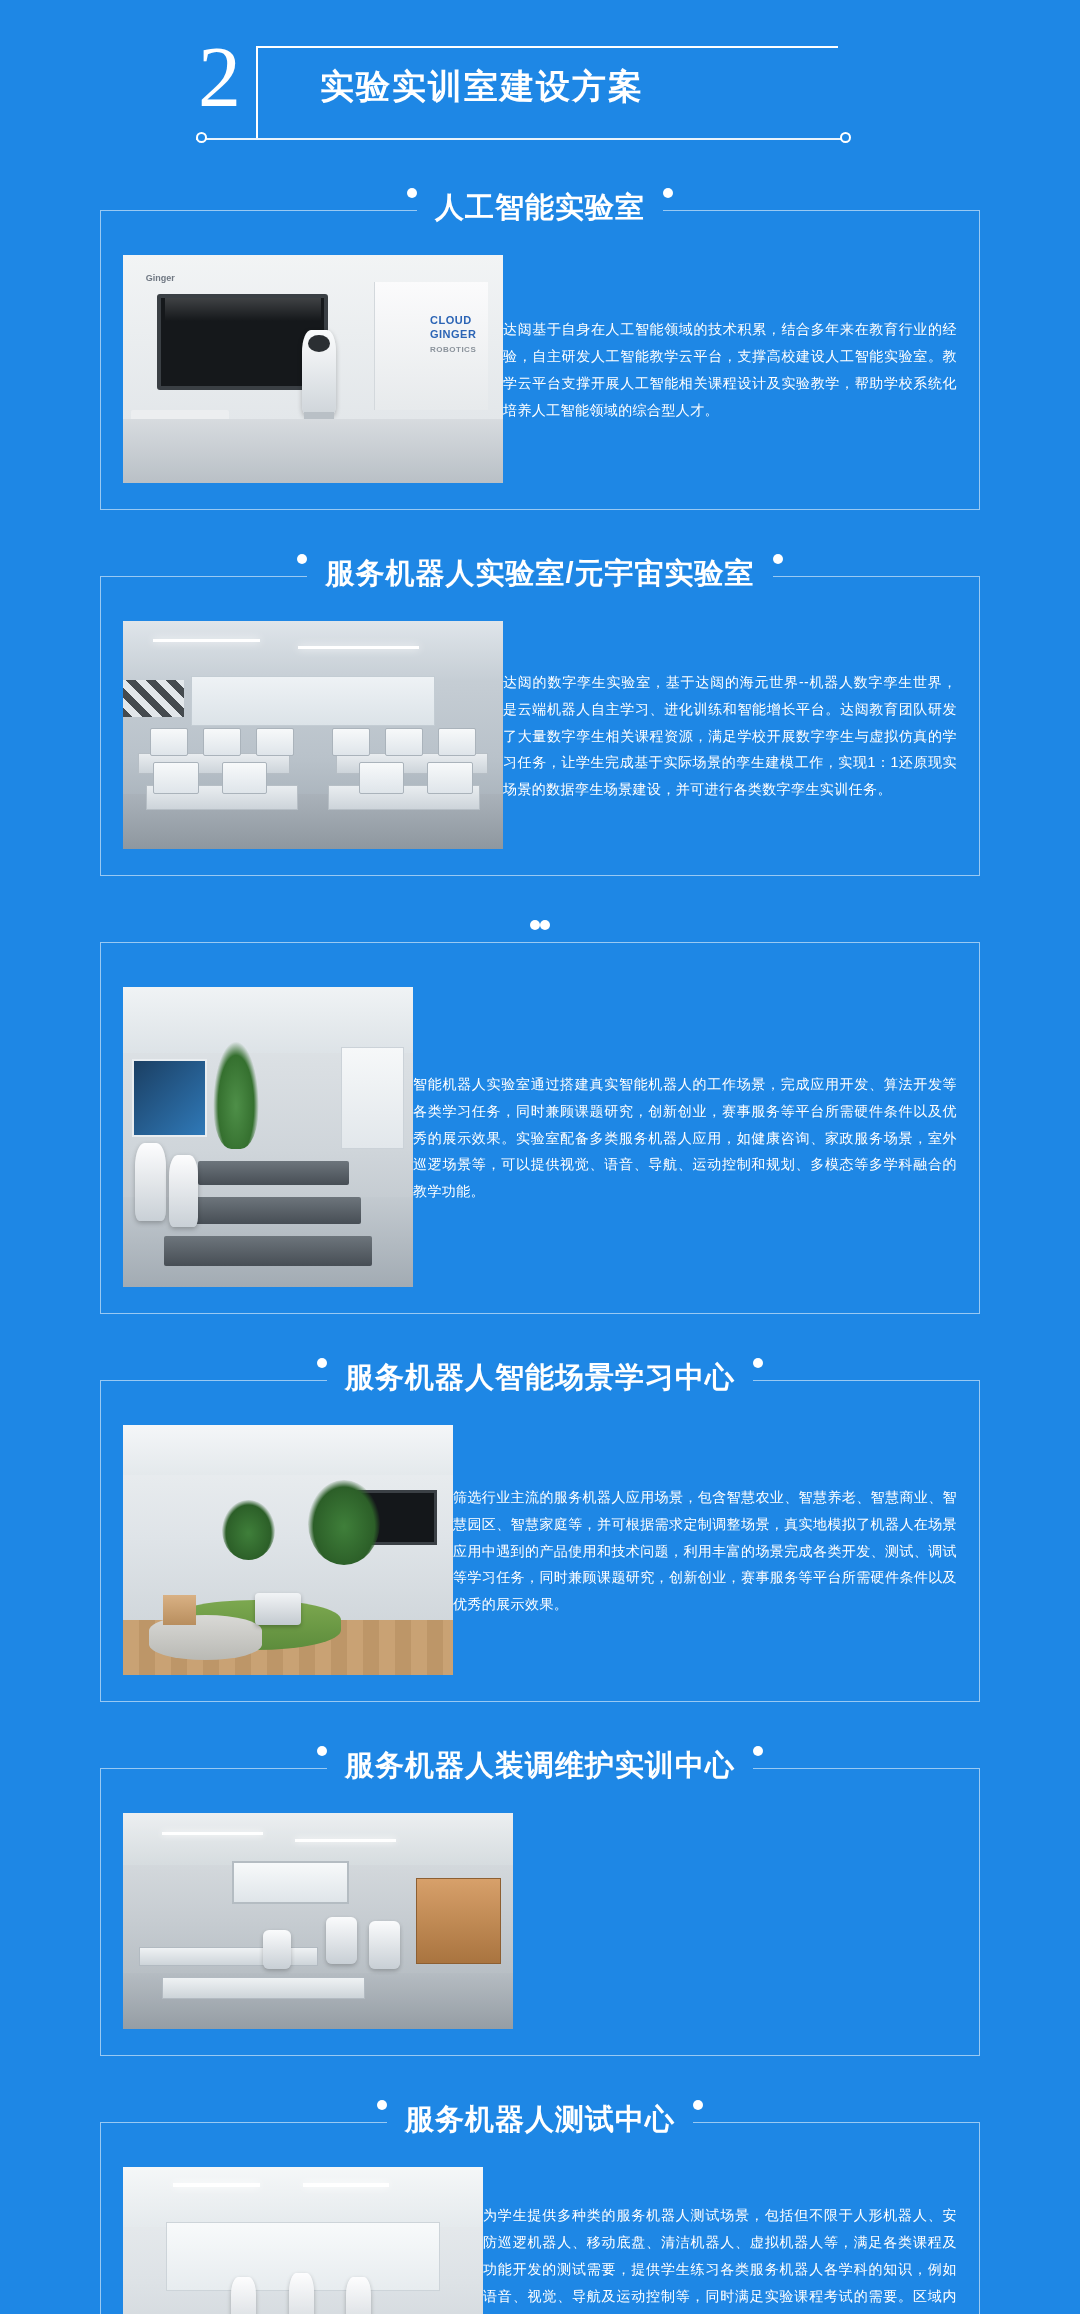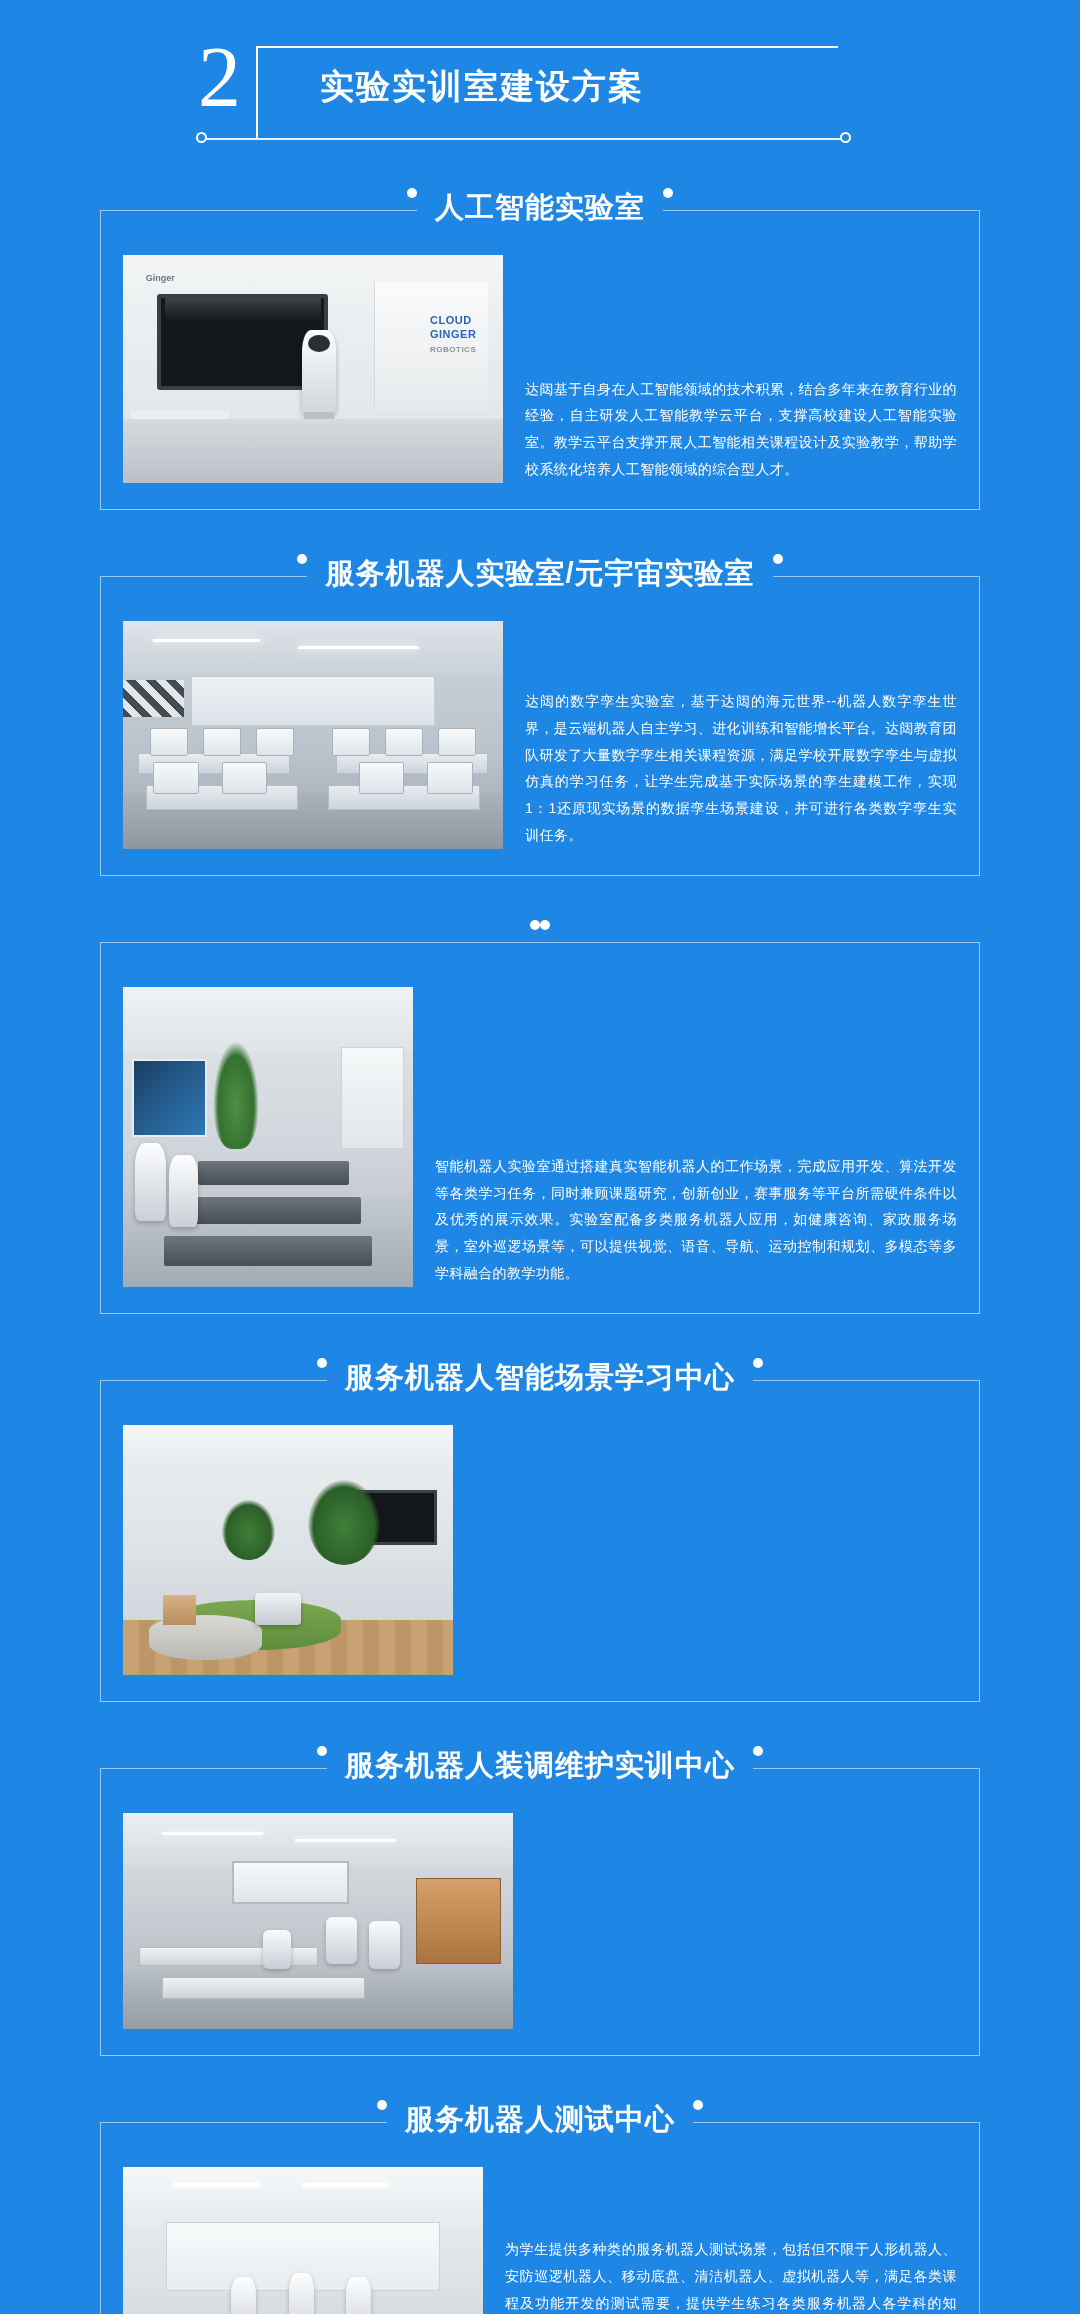--- a/index.html
+++ b/index.html
@@ -119,22 +119,21 @@
     position: relative;
     z-index: 3;
   }
 
   .card {
     position: relative;
     border: 1px solid rgba(255,255,255,0.55);
     margin-top: -22px;
     padding: 44px 22px 26px 22px;
     display: flex;
-    gap: 22px;
-    align-items: flex-end;
+    align-items: center;
   }
   .card .photo {
     flex: 0 0 auto;
     position: relative;
     overflow: hidden;
     background: #c9ced3;
   }
   .card .body {
     flex: 1 1 auto;
     color: #ffffff;
@@ -324,20 +323,21 @@
           <div class="tv"></div>
           <div class="wood"></div>
           <div class="grass"></div>
           <div class="gravel"></div>
           <div class="tree" style="left:56%;top:22%;width:22%;height:34%;"></div>
           <div class="tree" style="left:30%;top:30%;width:16%;height:24%;"></div>
           <div class="box"></div>
           <div class="agv"></div>
         </div>
       </div>
+      <div class="body">筛选行业主流的服务机器人应用场景，包含智慧农业、智慧养老、智慧商业、智慧园区、智慧家庭等，并可根据需求定制调整场景，真实地模拟了机器人在场景应用中遇到的产品使用和技术问题，利用丰富的场景完成各类开发、测试、调试等学习任务，同时兼顾课题研究，创新创业，赛事服务等平台所需硬件条件以及优秀的展示效果。</div>
     </div>
   </div>
 
   <div class="section">
     <div class="sec-title-row">
       <span class="tdot"></span>
       <span class="sec-title">服务机器人装调维护实训中心</span>
       <span class="tdot"></span>
     </div>
     <div class="card">

